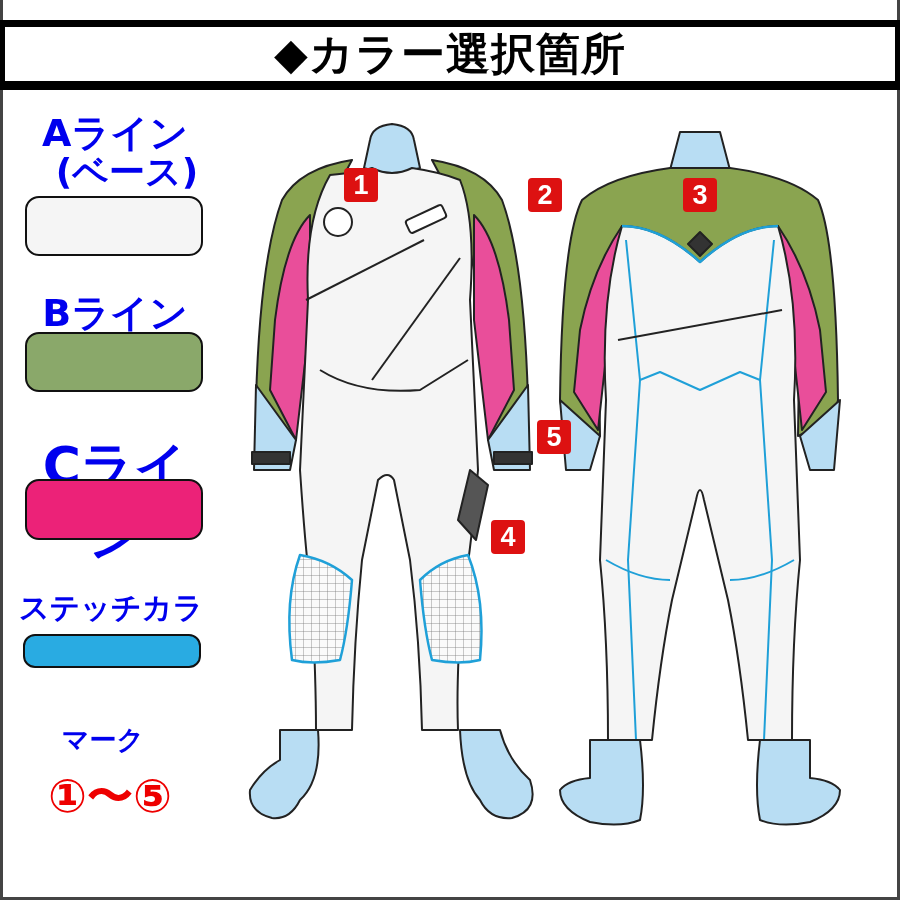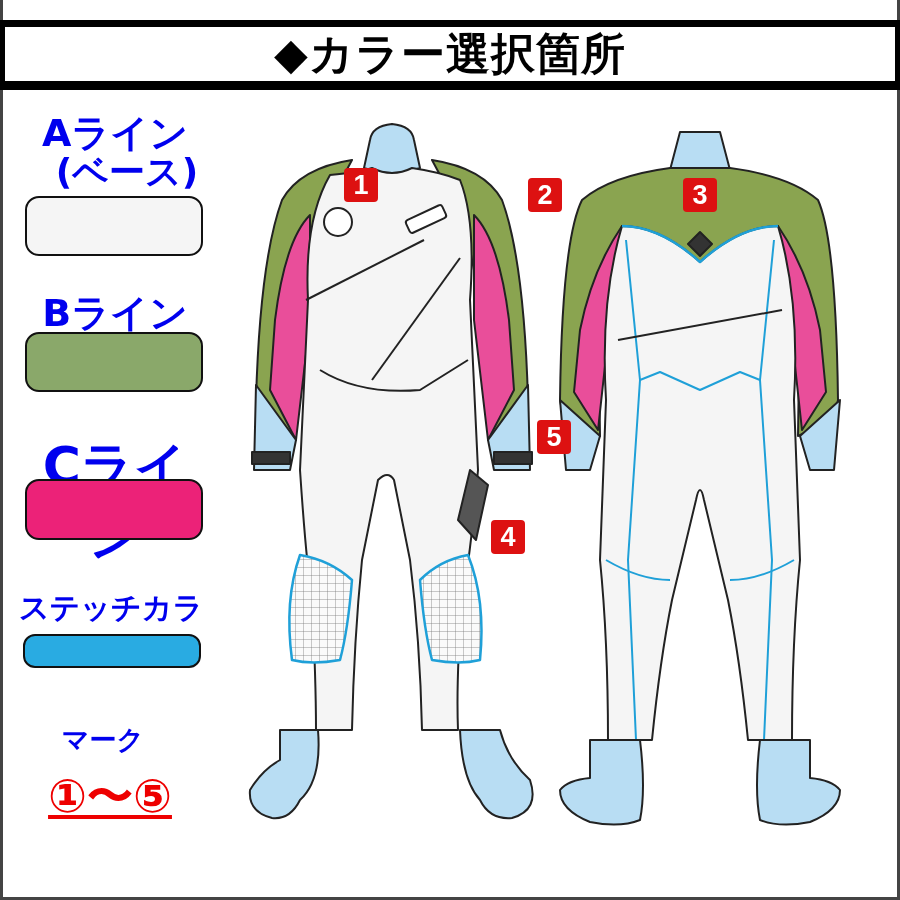--- a/index.html
+++ b/index.html
@@ -3,21 +3,21 @@
 <meta charset="utf-8">
 <style>
   html,body{margin:0;padding:0;}
   body{width:900px;height:900px;background:#fff;position:relative;overflow:hidden;font-family:"DejaVu Sans","Liberation Sans",sans-serif;}
   .frame{position:absolute;left:0;top:0;width:900px;height:900px;box-sizing:border-box;border-left:3px solid #444;border-right:3px solid #444;border-bottom:3px solid #444;}
   .header{position:absolute;left:0;top:0;width:900px;height:70px;background:#000;margin-top:20px;}
   .header-inner{position:absolute;left:5px;top:7px;width:890px;height:54px;background:#fff;display:flex;align-items:center;justify-content:center;}
   .header-title{font-weight:bold;font-size:44px;letter-spacing:1px;color:#000;font-family:"DejaVu Sans",sans-serif;}
   .legend-label{position:absolute;color:#0000ee;font-weight:bold;text-align:center;font-family:"DejaVu Sans",sans-serif;}
   .swatch{position:absolute;border:2.5px solid #111;border-radius:14px;box-sizing:border-box;}
-  .mark-range{position:absolute;color:#e00;font-weight:bold;font-size:46px;text-align:center;font-family:"DejaVu Sans",sans-serif;text-decoration:underline;}
+  .mark-range{position:absolute;color:#e00;font-weight:bold;font-size:46px;text-align:center;font-family:"DejaVu Sans",sans-serif;}
   .badge{position:absolute;width:34px;height:34px;background:#dd1111;color:#fff;font-weight:bold;font-size:27px;border-radius:4px;display:flex;align-items:center;justify-content:center;font-family:"Liberation Sans",sans-serif;}
   svg{position:absolute;}
 </style>
 </head>
 <body>
 
 <div class="frame"></div>
 
 <div class="header">
   <div class="header-inner">

